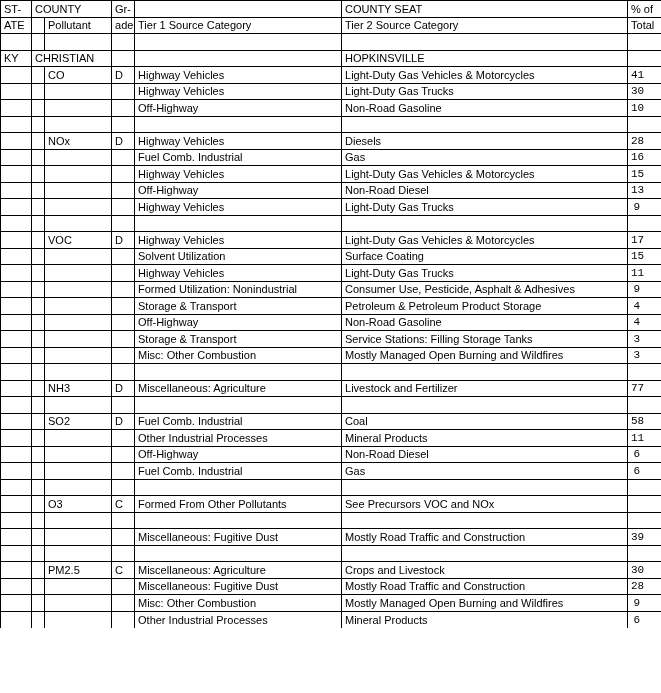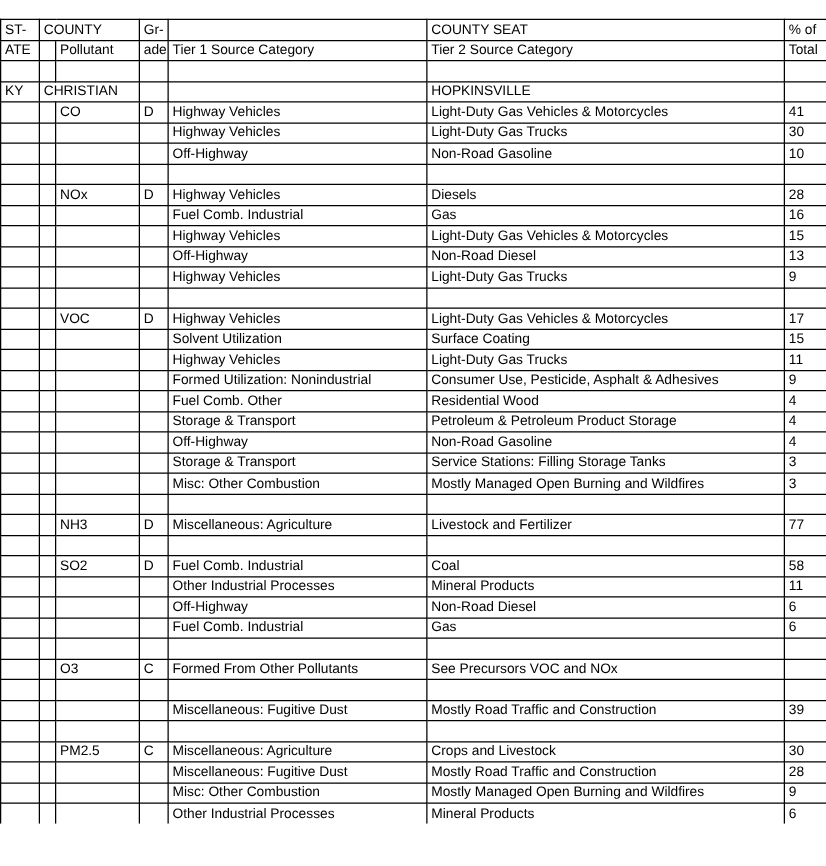--- a/index.html
+++ b/index.html
@@ -7,42 +7,42 @@
     padding: 0;
     background: #ffffff;
   }
   table.grid {
     border-collapse: collapse;
     table-layout: fixed;
     width: 661px;
     font-family: "Liberation Sans", sans-serif;
     font-size: 11px;
     color: #000000;
-    margin-top: 15px;
   }
   table.grid tr {
     height: 16.5px;
   }
   table.grid td {
     border: 1px solid #000000;
     padding: 0 2px 2px 3px;
     vertical-align: bottom;
     white-space: nowrap;
     overflow: visible;
     line-height: 12px;
   }
   table.grid td:last-child {
     border-right: none;
   }
   table.grid tr:last-child td {
     border-bottom: none;
   }
   table.grid td.num {
-    text-align: left;
+    text-align: center;
     padding-right: 19px;
+    font-family: Liberation Mono, monospace;
   }
 </style>
 </head>
 <body>
 
 <table class="grid">
   <colgroup>
     <col style="width:31px">
     <col style="width:13px">
     <col style="width:67px">
@@ -210,29 +210,20 @@
         <td></td>
         <td>Formed Utilization: Nonindustrial</td>
         <td>Consumer Use, Pesticide, Asphalt &amp; Adhesives</td>
         <td class="num">9</td>
       </tr>
       <tr>
         <td></td>
         <td></td>
         <td></td>
         <td></td>
-        <td>Fuel Comb. Other</td>
-        <td>Residential Wood</td>
-        <td class="num">4</td>
-      </tr>
-      <tr>
-        <td></td>
-        <td></td>
-        <td></td>
-        <td></td>
         <td>Storage &amp; Transport</td>
         <td>Petroleum &amp; Petroleum Product Storage</td>
         <td class="num">4</td>
       </tr>
       <tr>
         <td></td>
         <td></td>
         <td></td>
         <td></td>
         <td>Off-Highway</td>

